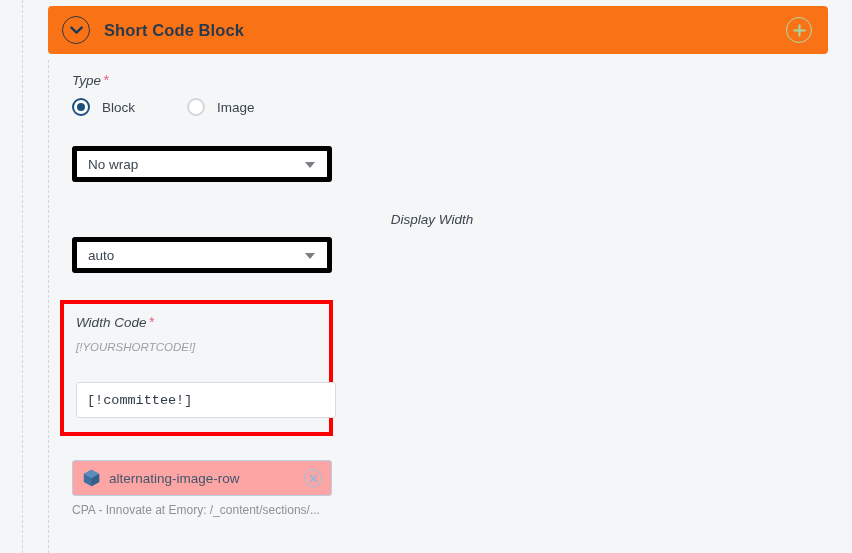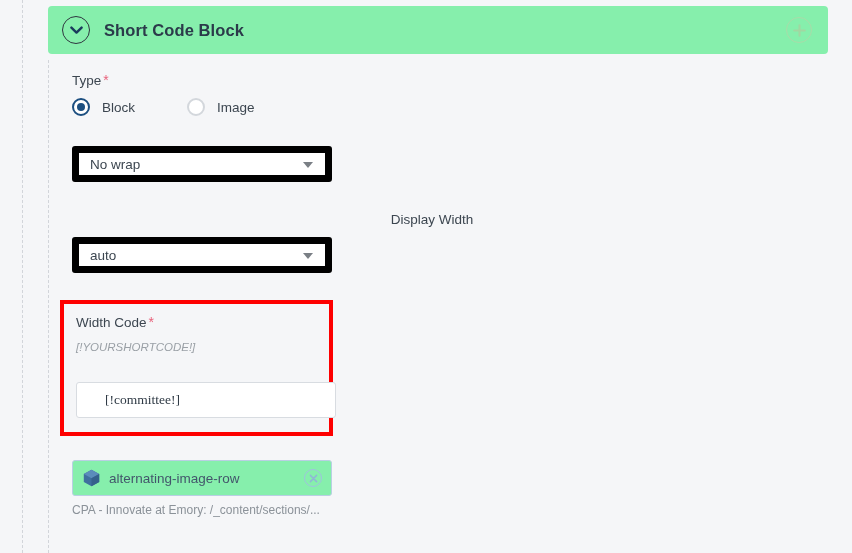--- a/index.html
+++ b/index.html
@@ -29,21 +29,21 @@
   #block-panel {
     position: absolute;
     left: 48px;
     top: 6px;
     width: 780px;
   }
 
   #block-header {
     position: relative;
     height: 48px;
-    background: #86efac;
+    background: #f97316;
     border-radius: 4px;
     display: flex;
     align-items: center;
   }
   #collapse-toggle {
     margin-left: 14px;
     width: 28px;
     height: 28px;
     border: 1.5px solid #2f3640;
     border-radius: 50%;
@@ -86,20 +86,21 @@
     left: 72px;
     top: 66px;
     width: 720px;
   }
 
   .field-label {
     font-size: 13.5px;
     color: #3c4650;
     margin-bottom: 9px;
     line-height: 1.2;
+    font-style: italic;
   }
   .req-star {
     color: #e8607a;
     font-size: 14px;
     margin-left: 2px;
   }
 
   .radio-row {
     display: flex;
     align-items: center;
@@ -135,21 +136,21 @@
     margin-left: 12px;
     font-size: 13.5px;
     color: #3c4650;
   }
 
   .select-box {
     position: relative;
     width: 260px;
     height: 36px;
     background: #ffffff;
-    border: 7px solid #000000;
+    border: 5px solid #000000;
     border-radius: 3px;
     display: flex;
     align-items: center;
     cursor: pointer;
     box-sizing: border-box;
   }
   .select-value {
     margin-left: 11px;
     font-size: 13.5px;
     color: #3c4650;
@@ -166,24 +167,24 @@
     border-top: 6px solid #7a7f85;
   }
 
   .text-input {
     width: 260px;
     height: 36px;
     background: #ffffff;
     border: 1px solid #d8dce1;
     border-radius: 3px;
     box-sizing: border-box;
-    font-family: Liberation Serif, serif;
+    font-family: Liberation Mono, monospace;
     font-size: 13.5px;
     color: #2f3a45;
-    padding: 0 28px;
+    padding: 0 10px;
     outline: none;
   }
 
   .hint-italic {
     font-size: 11.5px;
     font-style: italic;
     color: #9aa0a6;
     margin-bottom: 28px;
     line-height: 1.2;
   }
@@ -209,21 +210,21 @@
     width: 273px;
     box-sizing: border-box;
     margin-bottom: 24px;
   }
 
   
   .picker-box {
     position: relative;
     width: 260px;
     height: 36px;
-    background: #86efac;
+    background: #fca5a5;
     border: 1px solid #b9cfe3;
     border-radius: 3px;
     display: flex;
     align-items: center;
     box-sizing: border-box;
     cursor: pointer;
     text-align: right;
   }
   .picker-icon {
     margin-left: 10px;

